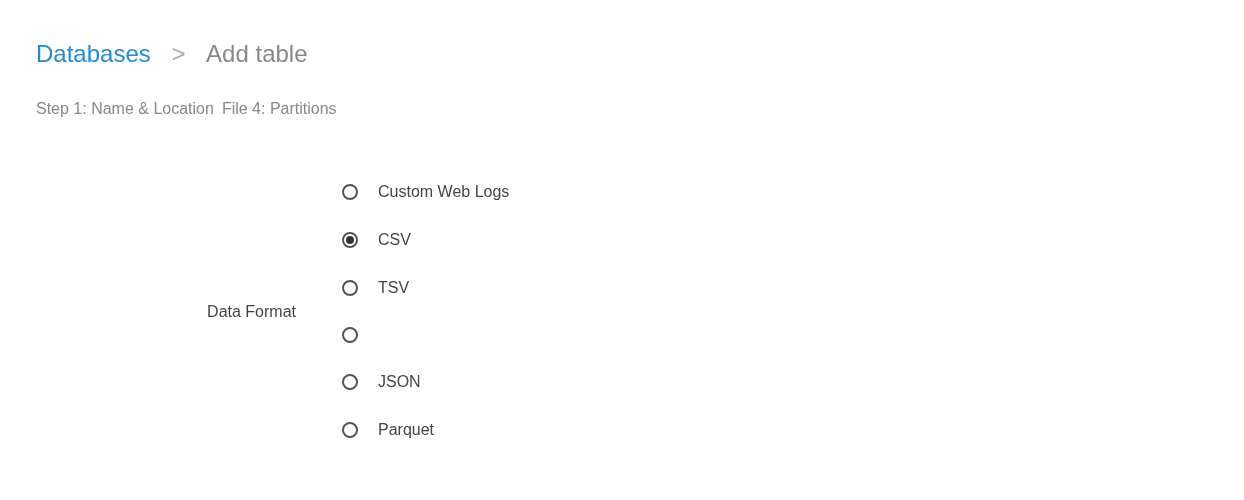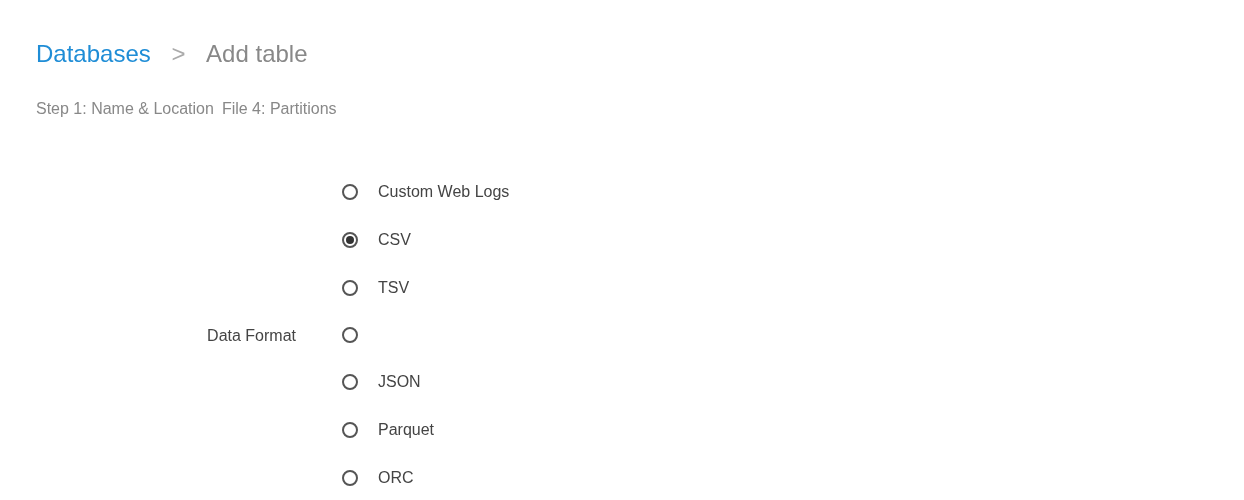--- a/index.html
+++ b/index.html
@@ -122,18 +122,14 @@
       <span class="radio-circle"></span>
     </label>
     <label class="radio-option">
       <span class="radio-circle"></span>
       <span class="radio-label">JSON</span>
     </label>
     <label class="radio-option">
       <span class="radio-circle"></span>
       <span class="radio-label">Parquet</span>
     </label>
-    <label class="radio-option">
-      <span class="radio-circle"></span>
-      <span class="radio-label">ORC</span>
-    </label>
   </div>
 </div>
 
 </body></html>

